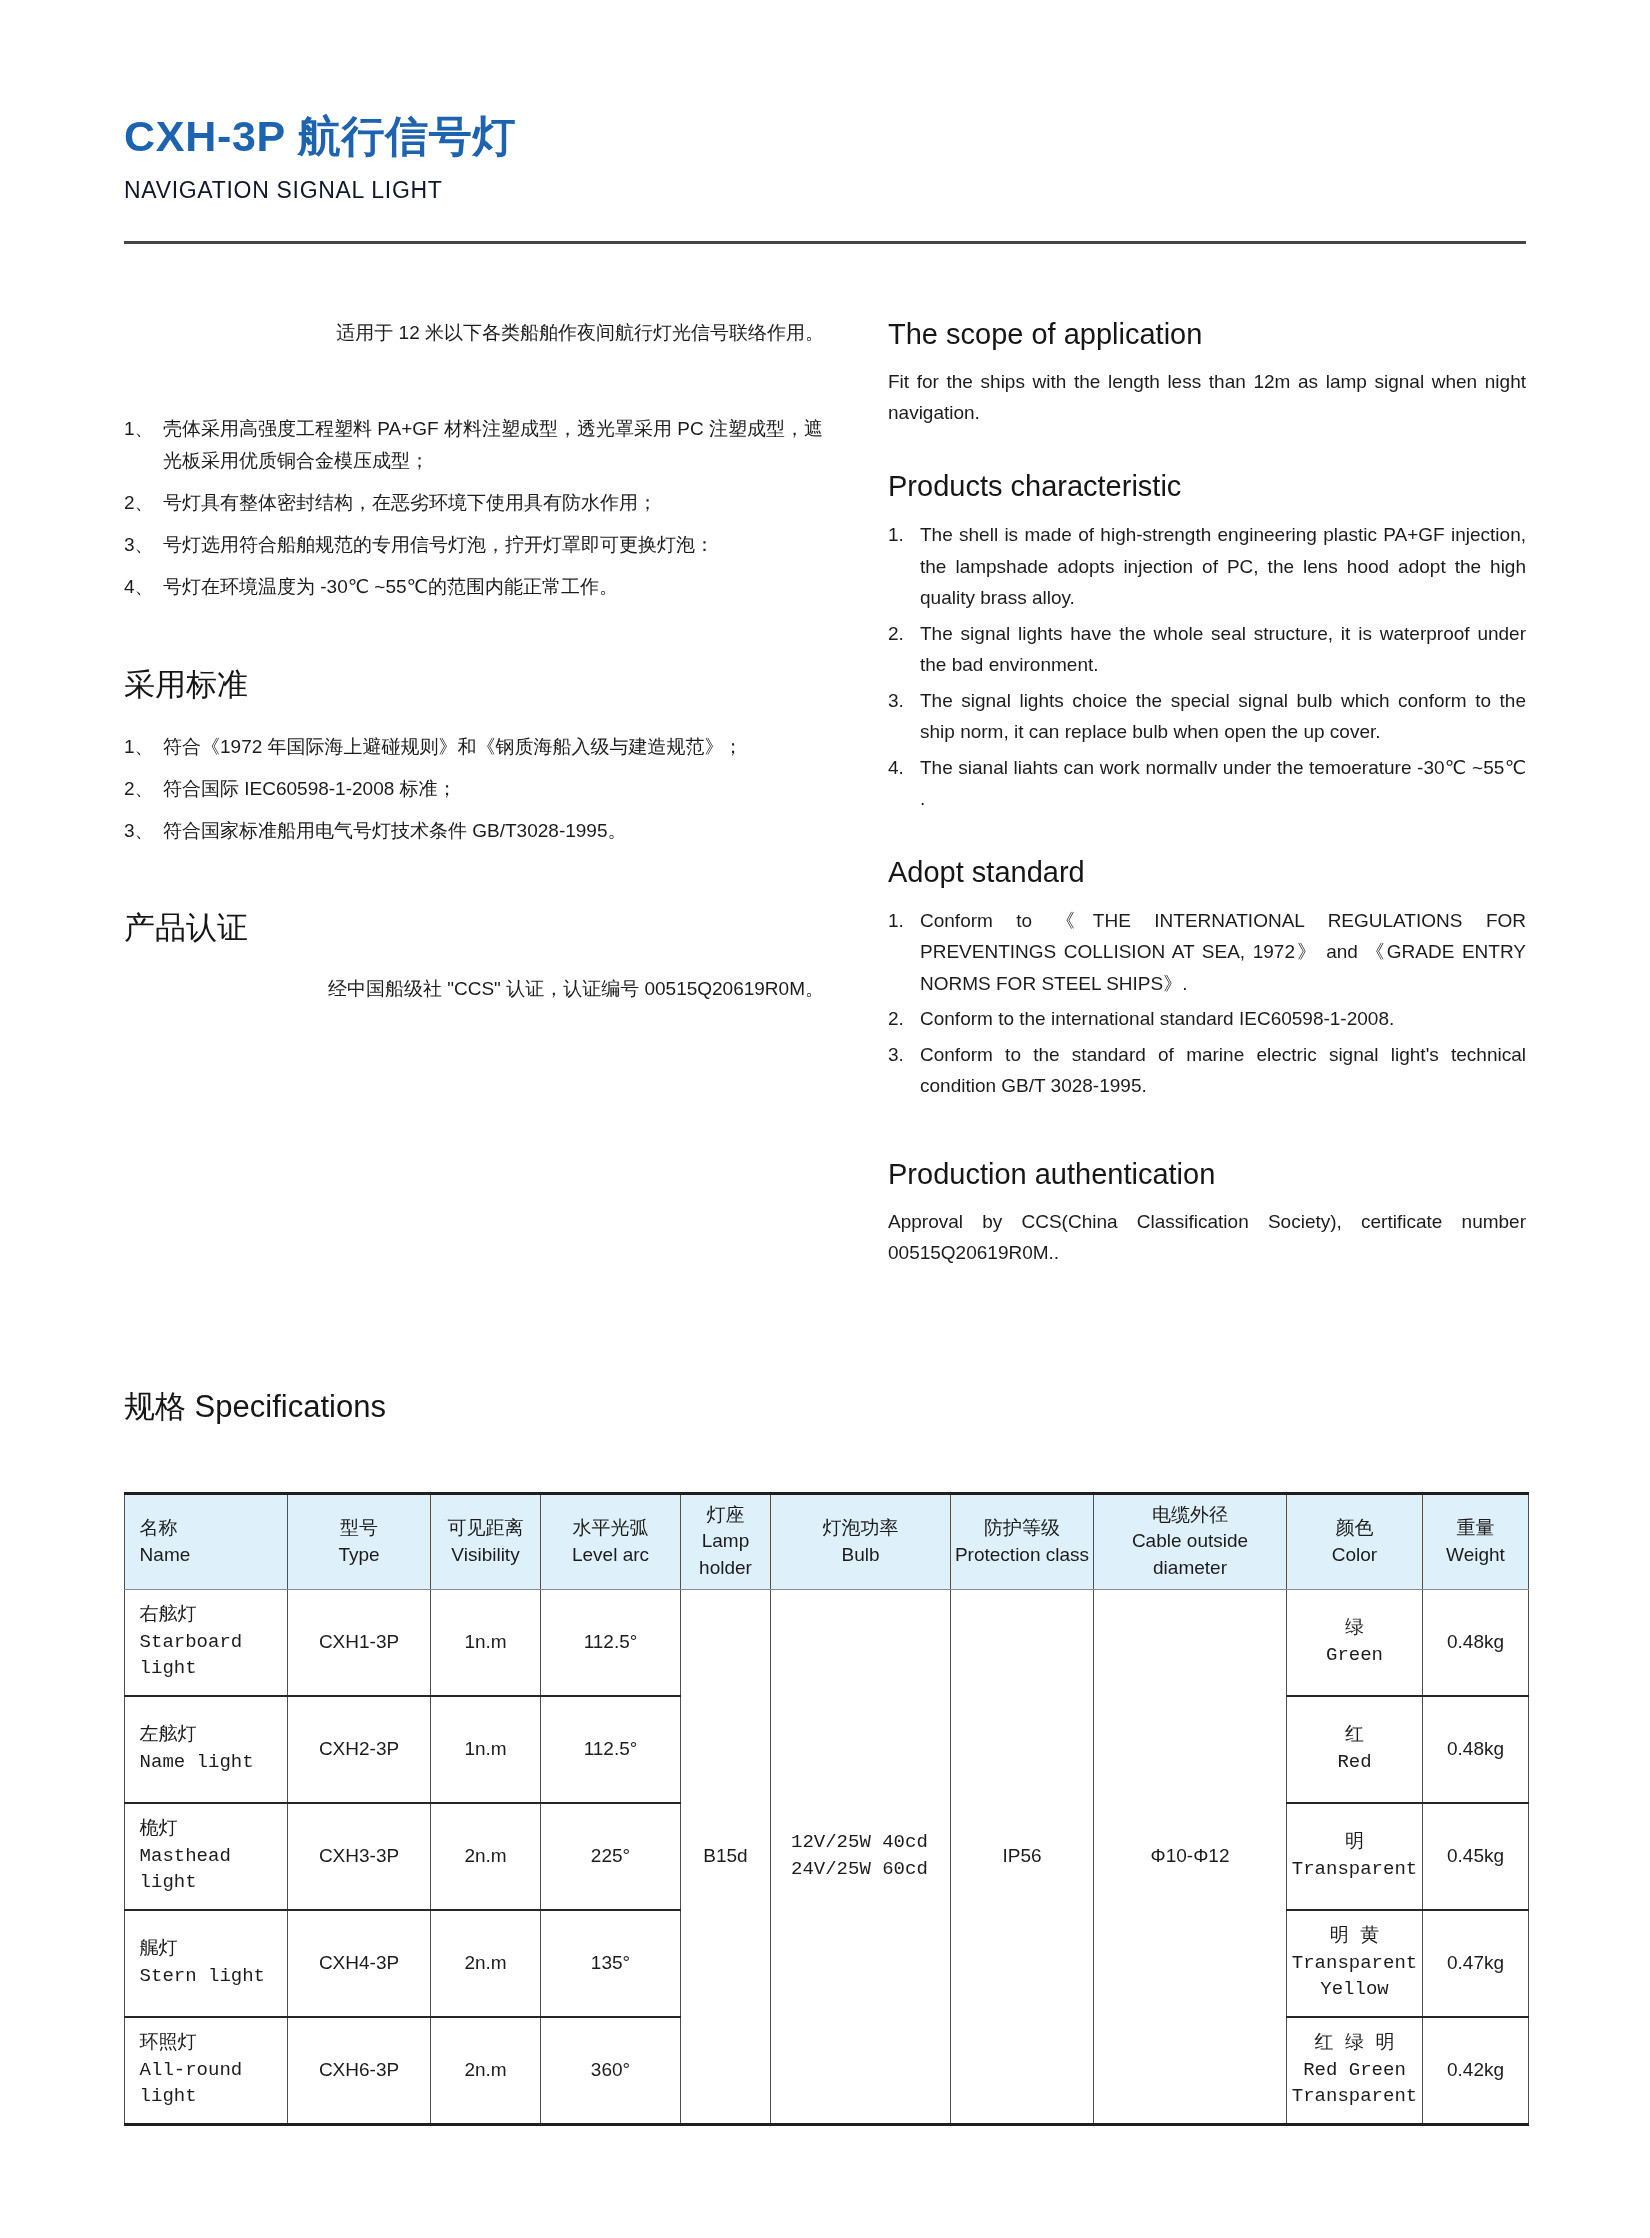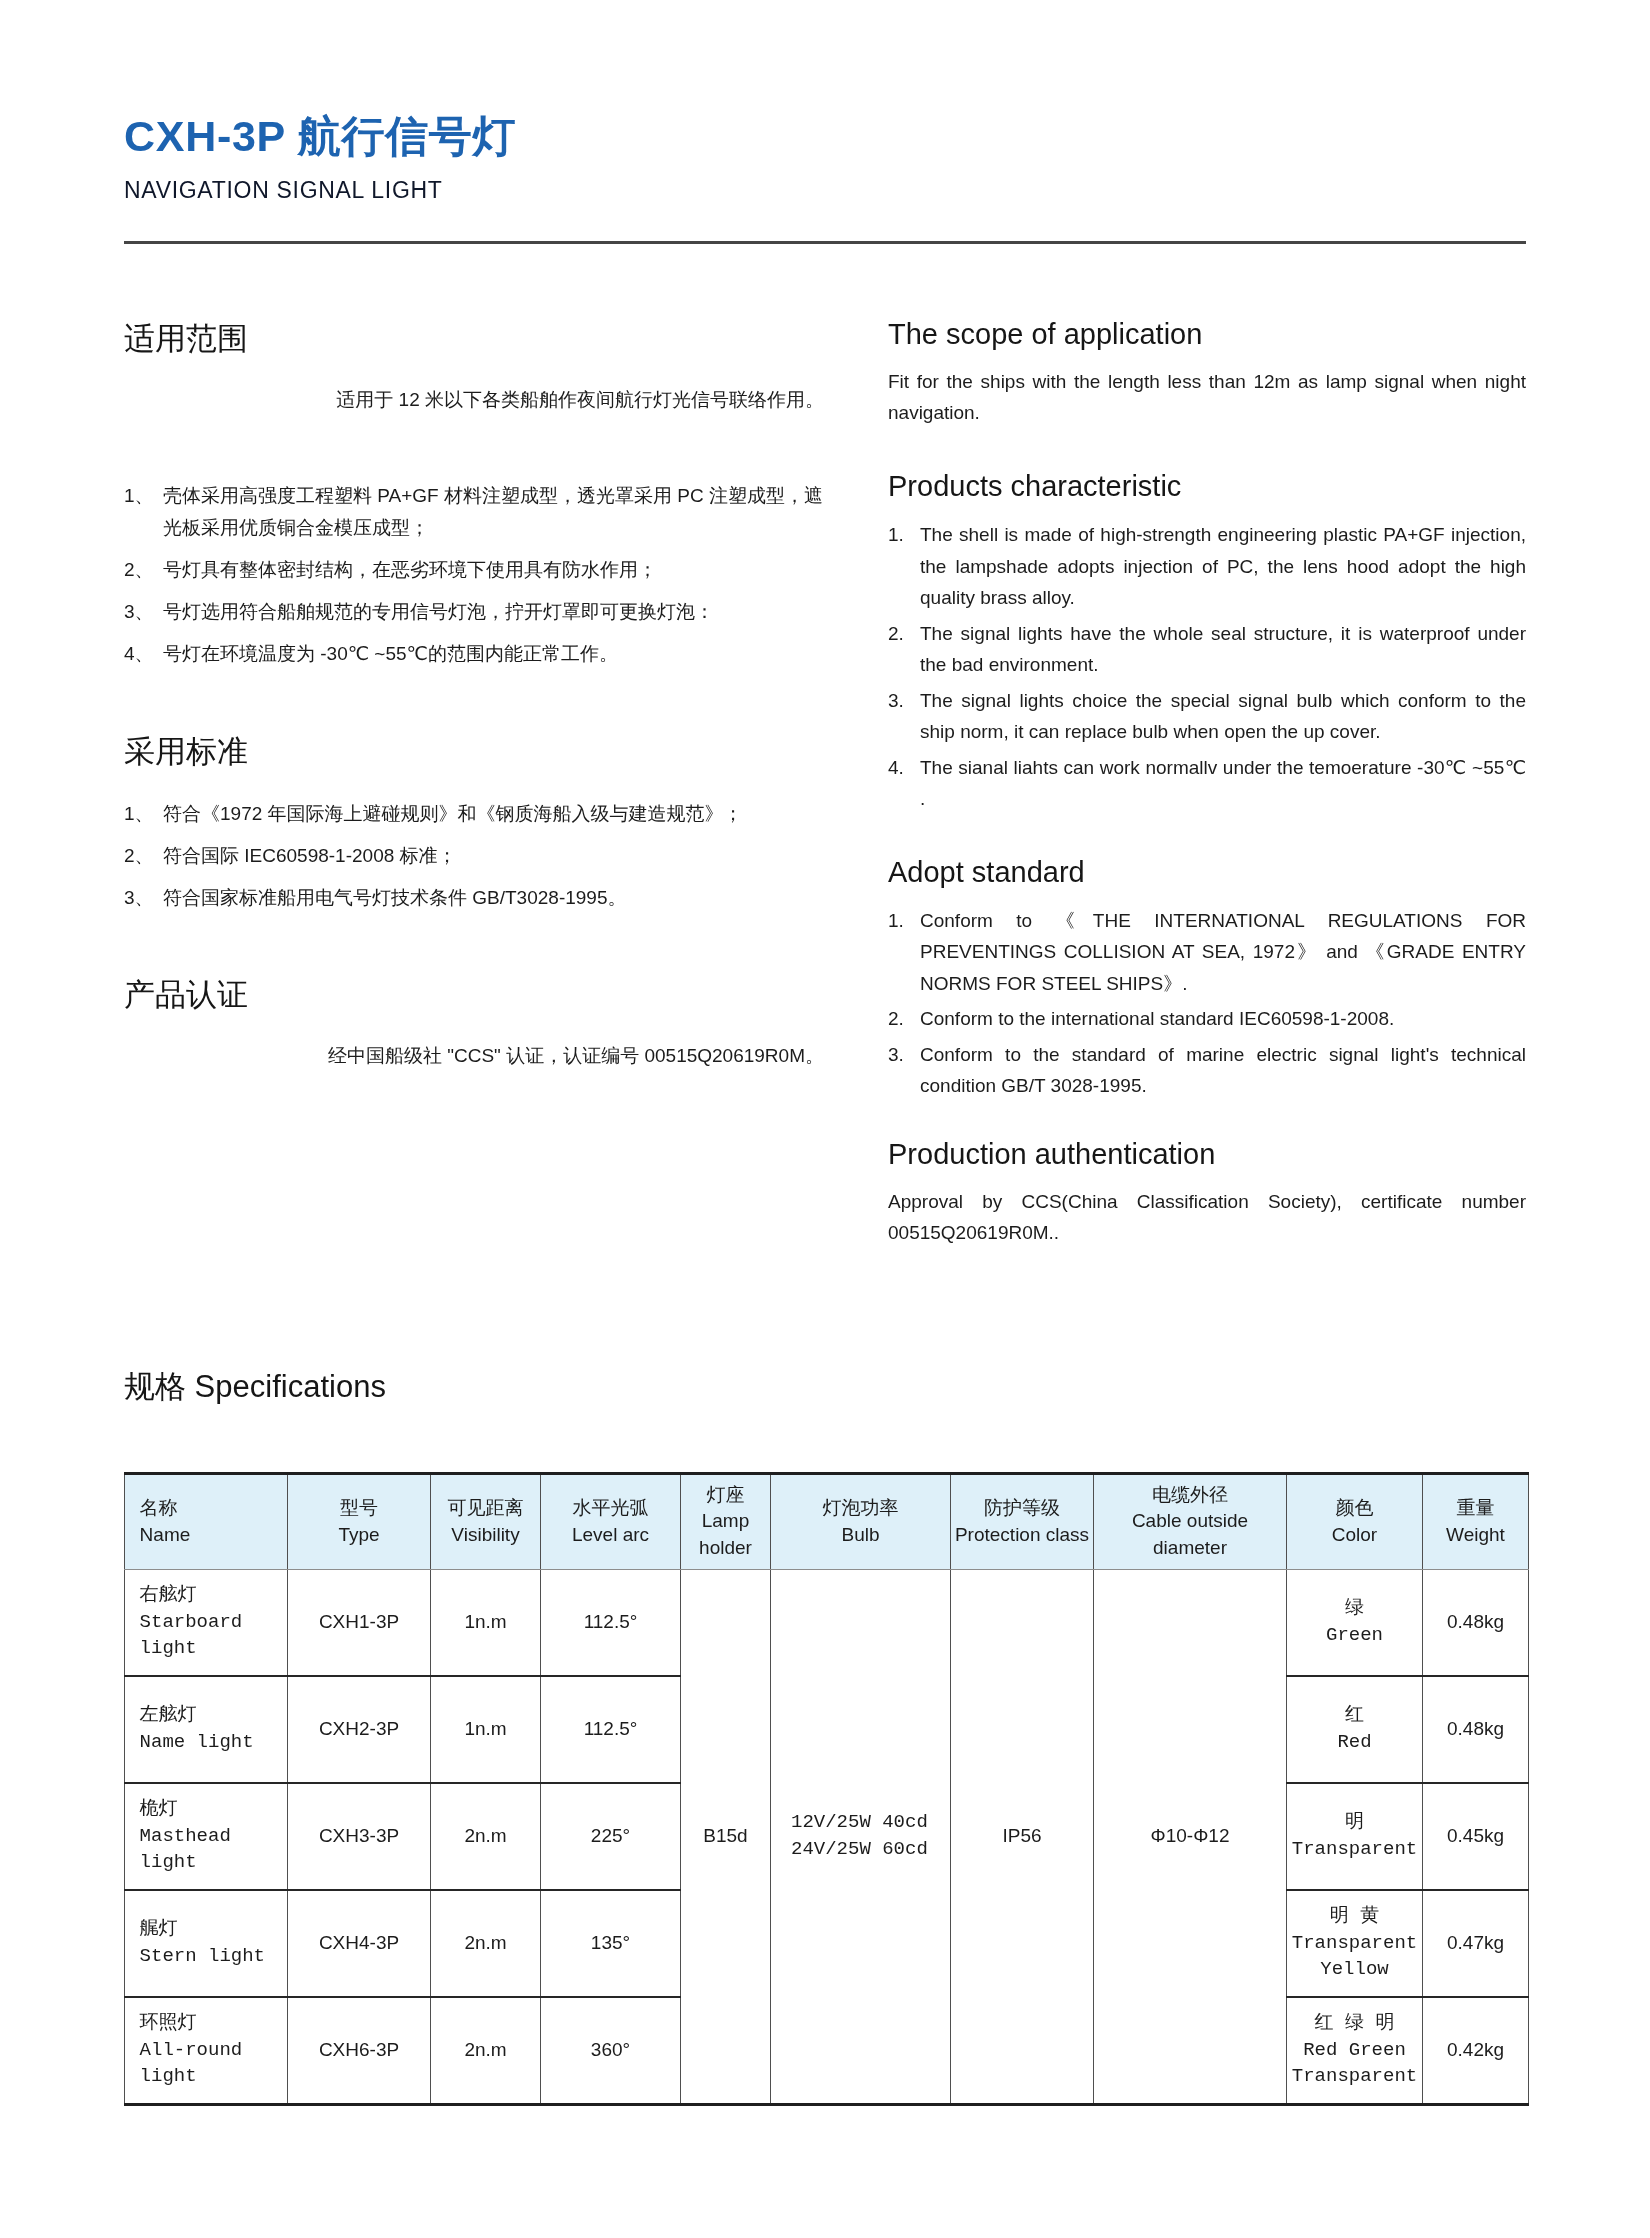--- a/index.html
+++ b/index.html
@@ -35,21 +35,21 @@
   .olist.zh .num{width:39px;}
   .olist.en .num{width:32px;}
   .olist .txt{flex:1;min-width:0;}
   .olist.en .txt{text-align:justify;}
 
   .mt-feat{margin-top:64px;}
   .mt-std{margin-top:61px;}
   .mt-cert{margin-top:61px;}
   .mt-char{margin-top:41px;}
   .mt-adopt{margin-top:41px;}
-  .mt-auth{margin-top:36px;}
+  .mt-auth{margin-top:56px;}
 
   
   .specs-heading{font-size:31px;font-weight:400;margin:117px 0 0 0;}
   table.spec{
     border-collapse:collapse;table-layout:fixed;width:1403px;margin-top:64px;
     border-top:3.3px solid #1f1f1f;border-bottom:3.3px solid #1f1f1f;
   }
   .spec th,.spec td{
     border-left:1.3px solid #4f4f4f;border-right:1.3px solid #4f4f4f;
     font-size:19px;font-weight:400;text-align:center;vertical-align:middle;
@@ -68,21 +68,20 @@
 <div class="page">
 
   <h1 class="doc-title">CXH-3P 航行信号灯</h1>
   <h2 class="doc-subtitle">NAVIGATION SIGNAL LIGHT</h2>
   <div class="head-rule"></div>
 
   <div class="columns">
 
     <div class="col-left">
       <div class="sec">
-        <h3 class="h-zh">适用范围</h3>
         <p class="body-text">适用于 12 米以下各类船舶作夜间航行灯光信号联络作用。</p>
       </div>
 
       <div class="sec mt-feat">
         <div class="olist zh">
           <div class="item">
             <span class="num">1、</span>
             <span class="txt">壳体采用高强度工程塑料 PA+GF 材料注塑成型，透光罩采用 PC 注塑成型，遮光板采用优质铜合金模压成型；</span>
           </div>
           <div class="item">

